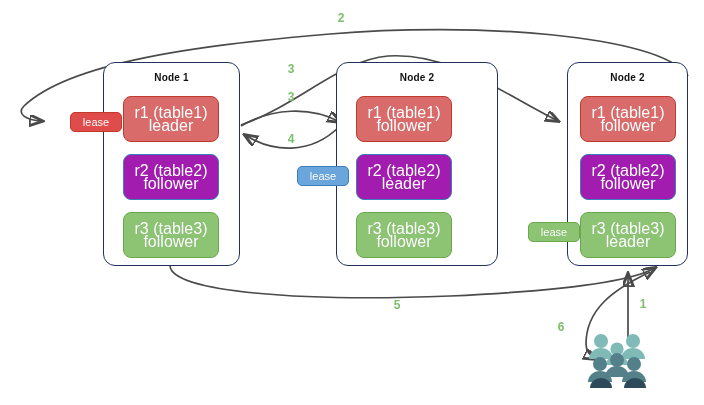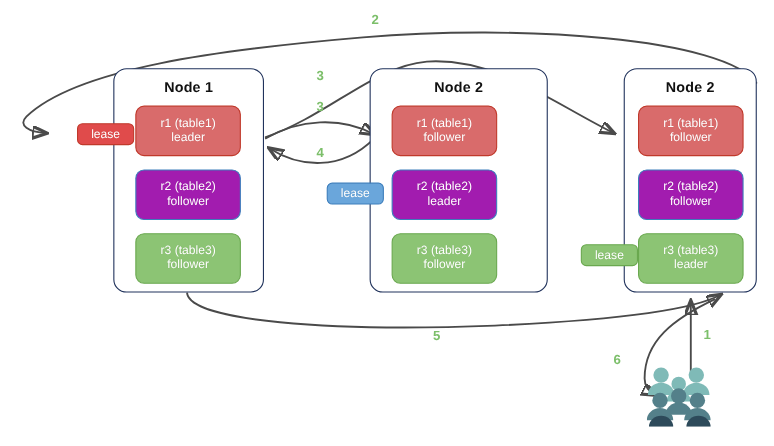--- a/index.html
+++ b/index.html
@@ -18,39 +18,39 @@
     border:1.6px solid #21335c;
     border-radius:12px;
     background:#ffffff;
     box-sizing:border-box;
   }
   .node-title{
     position:absolute;
     left:0;right:0;
     top:9px;
     text-align:center;
-    font-size:13px;
+    font-size:10px;
     font-weight:bold;
     color:#111111;
     letter-spacing:.2px;
   }
   
   .rep{
     position:absolute;
     left:19px;
     width:96px;
     height:46px;
     border-radius:8px;
     box-sizing:border-box;
     display:flex;
     flex-direction:column;
     align-items:center;
     justify-content:center;
     color:#ffffff;
-    font-size:11px;
+    font-size:16px;
     line-height:13px;
     text-align:center;
     text-shadow:0 0 1px rgba(0,0,0,.12);
   }
   .rep .l1,.rep .l2{display:block;}
   .rep.red  {background:#d96b6b;border:1.6px solid #c0392b;}
   .rep.blue {background:#a21caf;border:1.6px solid #3d7ebc;}
   .rep.green{background:#8cc474;border:1.6px solid #6aa84f;}
   .rep.r1{top:33px;}
   .rep.r2{top:91px;}

